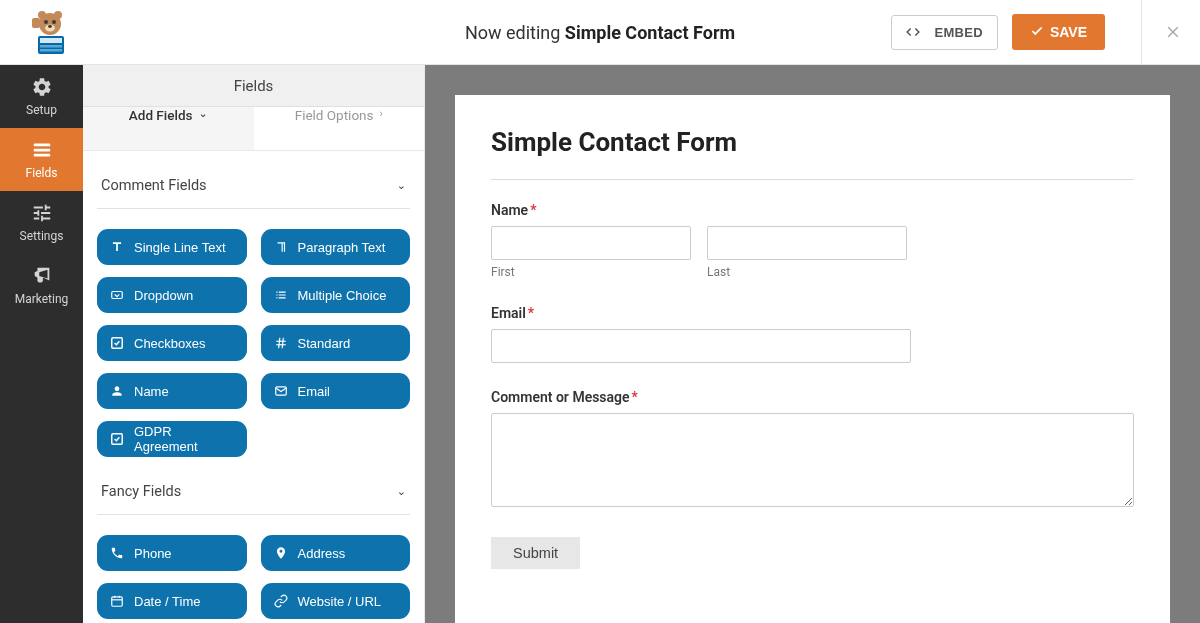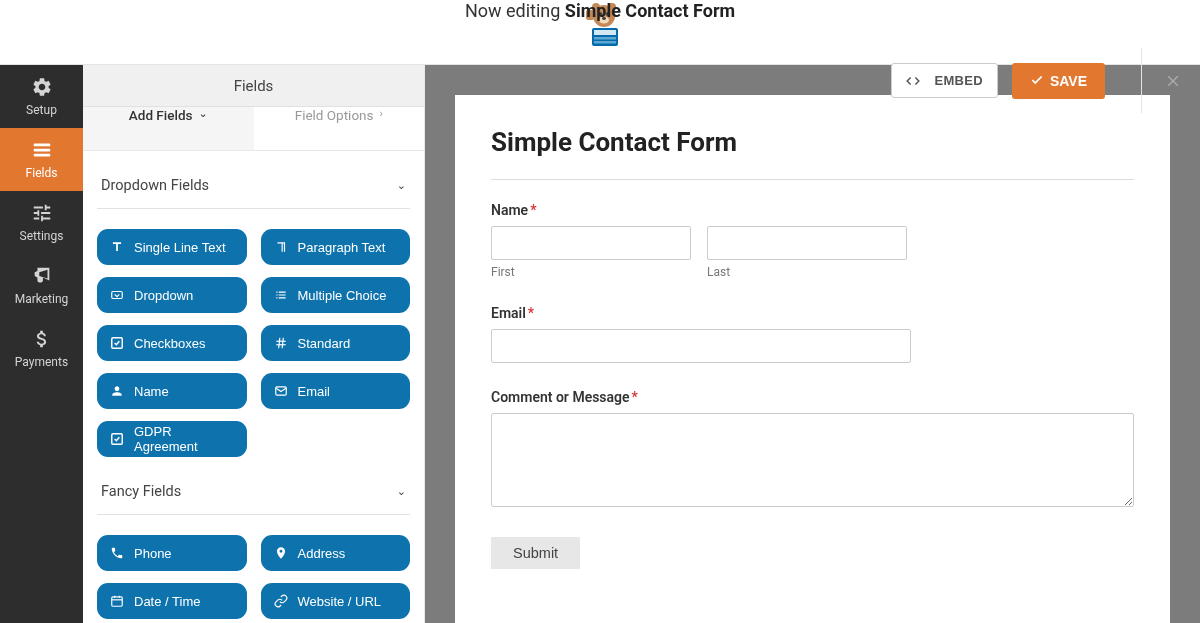--- a/index.html
+++ b/index.html
@@ -1,18 +1,18 @@
 <!DOCTYPE html>
 <html><head>
 <meta charset="utf-8">
 <style>
 * { box-sizing: border-box; margin: 0; padding: 0; }
 body { font-family: -apple-system, BlinkMacSystemFont, "Segoe UI", Roboto, Helvetica, Arial, sans-serif; background: #fff; width: 1200px; height: 623px; overflow: hidden; }
 
-.topbar { height: 65px; display: flex; align-items: center; padding: 0 18px; border-bottom: 1px solid #e4e4e4; position: relative; flex-direction: column; }
+.topbar { height: 65px; display: flex; align-items: center; padding: 0 18px; border-bottom: 1px solid #e4e4e4; position: relative; }
 .logo { width: 48px; height: 48px; margin-left: 8px; }
 .topbar-title { position: absolute; left: 50%; transform: translateX(-50%); font-size: 18px; color: #333; }
 .topbar-title .bold { font-weight: 700; color: #222; }
 .topbar-actions { margin-left: auto; display: flex; align-items: center; gap: 14px; }
 .btn-embed { background: #fff; border: 1px solid #ccc; color: #555; font-size: 13px; font-weight: 600; padding: 9px 14px; border-radius: 3px; cursor: pointer; display: flex; align-items: center; gap: 14px; letter-spacing: .3px; }
 .btn-save { background: #e27730; border: none; color: #fff; font-size: 14px; font-weight: 600; padding: 10px 18px; border-radius: 3px; cursor: pointer; display: flex; gap: 6px; }
 .close-icon { color: #aaa; font-size: 26px; margin-left: 22px; padding-left: 22px; border-left: 1px solid #e4e4e4; height: 65px; display: flex; align-items: center; cursor: pointer; }
 
 .body { display: flex; height: 558px; }
 .nav { width: 83px; background: #2d2d2d; display: flex; flex-direction: column; }
@@ -114,43 +114,37 @@
           <path d="M3 17v2h6v-2H3zM3 5v2h10V5H3zm10 16v-2h8v-2h-8v-2h-2v6h2zM7 9v2H3v2h4v2h2V9H7zm14 4v-2H11v2h10zm-6-4h2V7h4V5h-4V3h-2v6z"></path>
         </svg>
       <span>Settings</span>
     </div>
     <div class="nav-item">
       <svg viewBox="0 0 24 24" fill="currentColor">
           <path d="M20 3v14l-7-3.5V17c0 1.1-.9 2-2 2H9c-1.1 0-2-.9-2-2v-3.5L4 12V8l3-1.5V3l13 0zM18 5.24L9 8v4l9 2.76V5.24z"></path>
         </svg>
       <span>Marketing</span>
     </div>
-    <div class="nav-item">
-      <svg viewBox="0 0 24 24" fill="currentColor">
-          <path d="M11.8 10.9c-2.27-.59-3-1.2-3-2.15 0-1.09 1.01-1.85 2.7-1.85 1.78 0 2.44.85 2.5 2.1h2.21c-.07-1.72-1.12-3.3-3.21-3.81V3h-3v2.16c-1.94.42-3.5 1.68-3.5 3.61 0 2.31 1.91 3.46 4.7 4.13 2.5.6 3 1.48 3 2.41 0 .69-.49 1.79-2.7 1.79-2.06 0-2.87-.92-2.98-2.1h-2.2c.12 2.19 1.76 3.42 3.68 3.83V21h3v-2.15c1.95-.37 3.5-1.5 3.5-3.55 0-2.84-2.43-3.81-4.7-4.4z"></path>
-        </svg>
-      <span>Payments</span>
-    </div>
   </div>
 
   <div class="panel">
     <div class="panel-header">Fields</div>
     <div class="panel-tabs">
       <div class="panel-tab active">
         <span>Add Fields</span>
         <span class="chev">⌄</span>
       </div>
       <div class="panel-tab inactive">
         <span>Field Options</span>
         <span class="chev">›</span>
       </div>
     </div>
     <div class="panel-body">
       <div class="section-header">
-        <span>Dropdown Fields</span>
+        <span>Comment Fields</span>
         <span class="chev">⌄</span>
       </div>
       <div class="field-grid" id="grid-0">
           <button class="field-btn">
             <span style="display: inline-flex; width: 14px; height: 14px;">
               <svg viewBox="0 0 24 24" fill="currentColor">
                 <path d="M5 4v3h5.5v12h3V7H19V4z"></path>
               </svg>
             </span>
             <span>Single Line Text</span>

